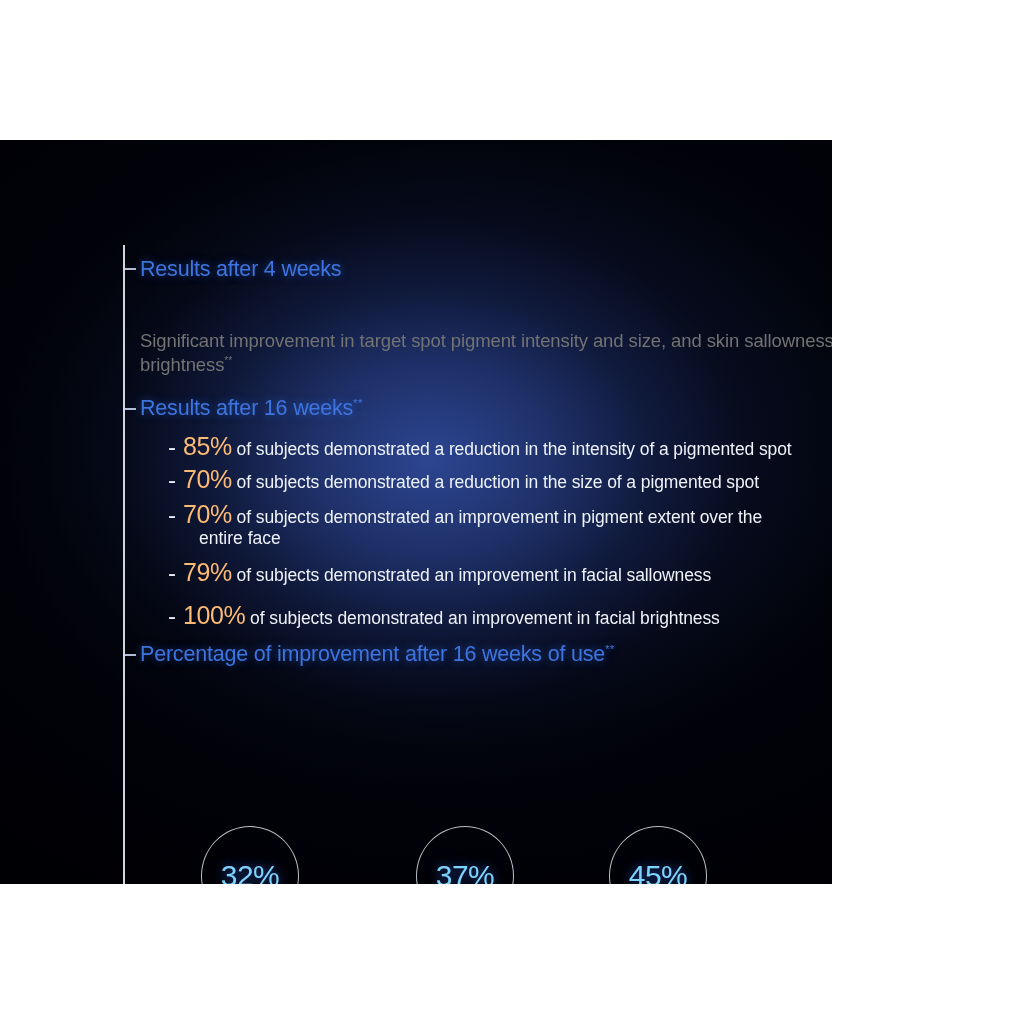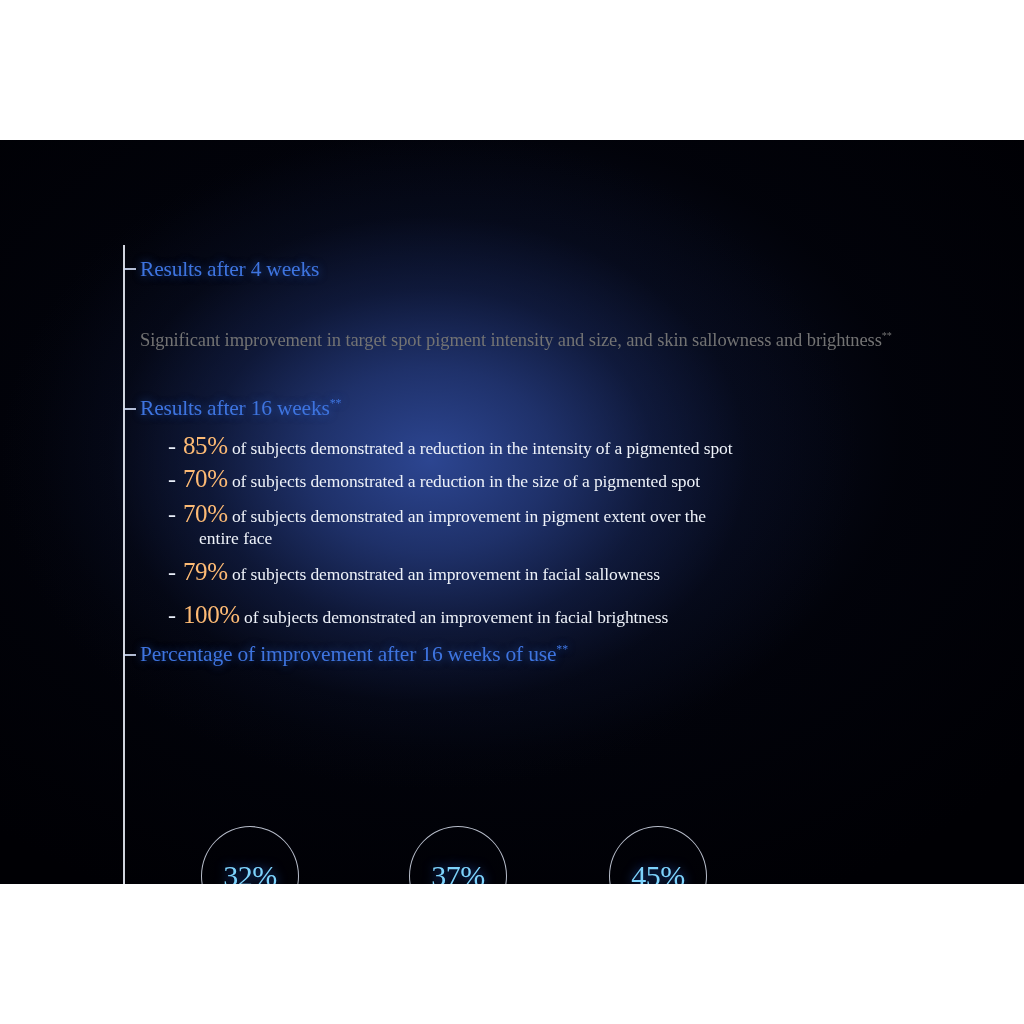--- a/index.html
+++ b/index.html
@@ -19,25 +19,24 @@
     width: 1024px;
     height: 1024px;
     background: #ffffff;
   }
 
   
   #slide {
     position: absolute;
     left: 0;
     top: 140px;
-    width: 1024px;
+    width: 832px;
     height: 744px;
     background: #000004;
     overflow: hidden;
-    font-family: Liberation Serif, serif;
   }
   #glow {
     position: absolute;
     left: 0; top: 0;
     width: 1024px;
     height: 744px;
     background:
       radial-gradient(ellipse 430px 330px at 430px 320px,
         rgba(46,72,150,0.95) 0%,
         rgba(36,57,122,0.80) 28%,
@@ -253,21 +252,21 @@
       </div>
 
       <div class="metric" style="left:163px; width:174px;">
         <div class="circle" style="left:38px;">
           <span class="pct">32%</span>
         </div>
 
       </div>
 
       <div class="metric" style="left:378px; width:173px;">
-        <div class="circle" style="left:31px;">
+        <div class="circle" style="left:38px;">
           <span class="pct">37%</span>
         </div>
 
       </div>
 
       <div class="metric" style="left:593px; width:175px;">
         <div class="circle" style="left:16px;">
           <span class="pct">45%</span>
         </div>
 

